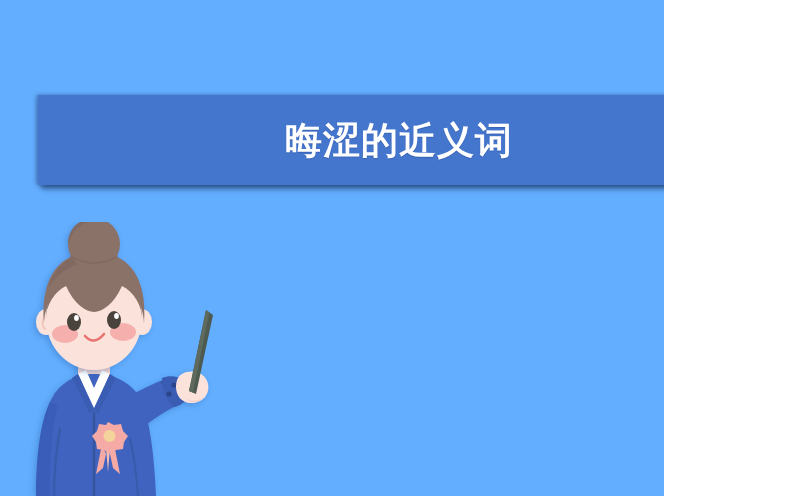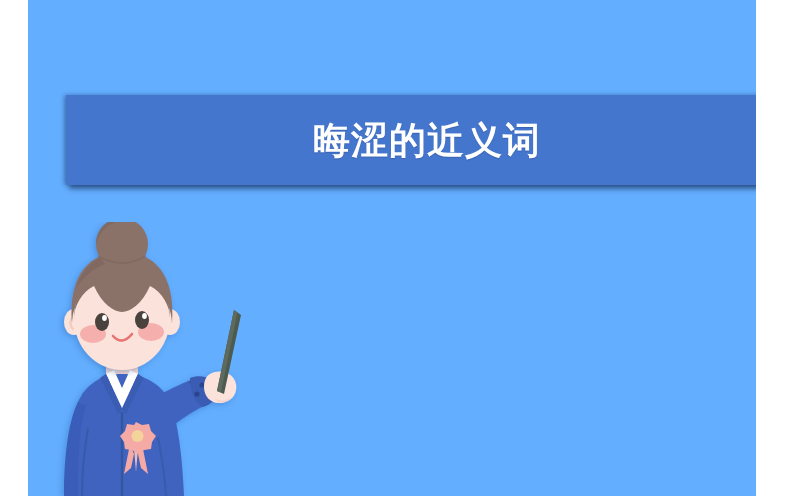--- a/index.html
+++ b/index.html
@@ -7,25 +7,24 @@
     padding: 0;
   }
   body {
     width: 800px;
     height: 496px;
     overflow: hidden;
     font-family: "Liberation Sans", sans-serif;
   }
   #page {
     position: relative;
-    width: 728px;
+    width: 664px;
     height: 496px;
     background: #64aeff;
     overflow: hidden;
-    margin-left: 28px;
   }
 
   
   #title-banner {
     position: absolute;
     left: 38px;
     top: 95px;
     width: 722px;
     height: 90px;
     background: #4576ce;

